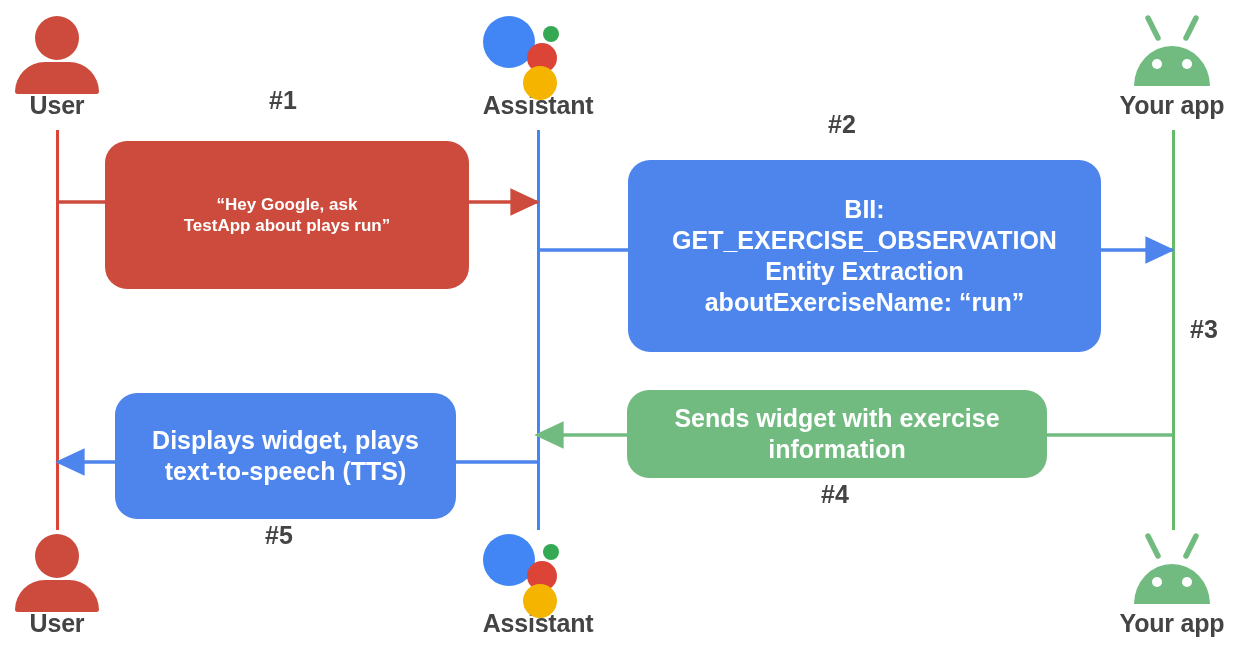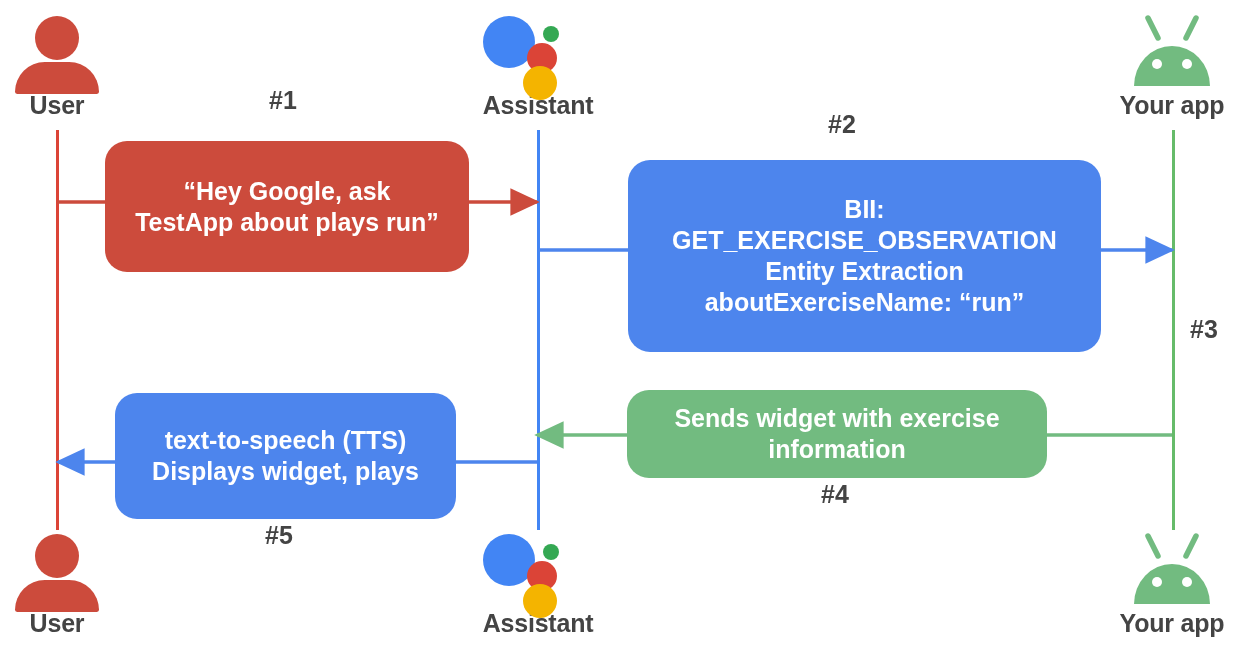--- a/index.html
+++ b/index.html
@@ -205,21 +205,21 @@
 
     <line x1="1100" y1="250" x2="1172" y2="250" stroke="#4d85ed" stroke-width="3.5" marker-end="url(#ah-blue)"></line>
 
     <line x1="1172" y1="435" x2="1046" y2="435" stroke="#72bb80" stroke-width="3.5"></line>
     <line x1="630" y1="435" x2="537" y2="435" stroke="#72bb80" stroke-width="3.5" marker-end="url(#ah-green)"></line>
 
     <line x1="537" y1="462" x2="456" y2="462" stroke="#4d85ed" stroke-width="3.5"></line>
     <line x1="117" y1="462" x2="58" y2="462" stroke="#4d85ed" stroke-width="3.5" marker-end="url(#ah-blue)"></line>
   </svg>
 
-  <div class="msgbox red" style="left:105px; top:141px; width:364px; height:131px; font-size:25px;">
+  <div class="msgbox red" style="left:105px; top:141px; width:364px; height:148px; font-size:17px;">
     <div>
       <div>“Hey Google, ask</div>
       <div>TestApp about plays run”</div>
     </div>
   </div>
 
   <div class="msgbox green" style="left:627px; top:390px; width:420px; height:88px; font-size:25px;">
     <div>
       <div>Sends widget with exercise</div>
       <div>information</div>
@@ -230,22 +230,22 @@
     <div>
       <div>BII:</div>
       <div>GET_EXERCISE_OBSERVATION</div>
       <div>Entity Extraction</div>
       <div>aboutExerciseName: “run”</div>
     </div>
   </div>
 
   <div class="msgbox blue" style="left:115px; top:393px; width:341px; height:126px; font-size:25px;">
     <div>
+      <div>Displays widget, plays</div>
       <div>text-to-speech (TTS)</div>
-      <div>Displays widget, plays</div>
     </div>
   </div>
 
   <div class="step" style="left:269px; top:86px;">#1</div>
   <div class="step" style="left:828px; top:110px;">#2</div>
   <div class="step" style="left:1190px; top:315px;">#3</div>
   <div class="step" style="left:821px; top:480px;">#4</div>
   <div class="step" style="left:265px; top:521px;">#5</div>
 
   <div class="actor" style="left:-18px; top:528px;">

